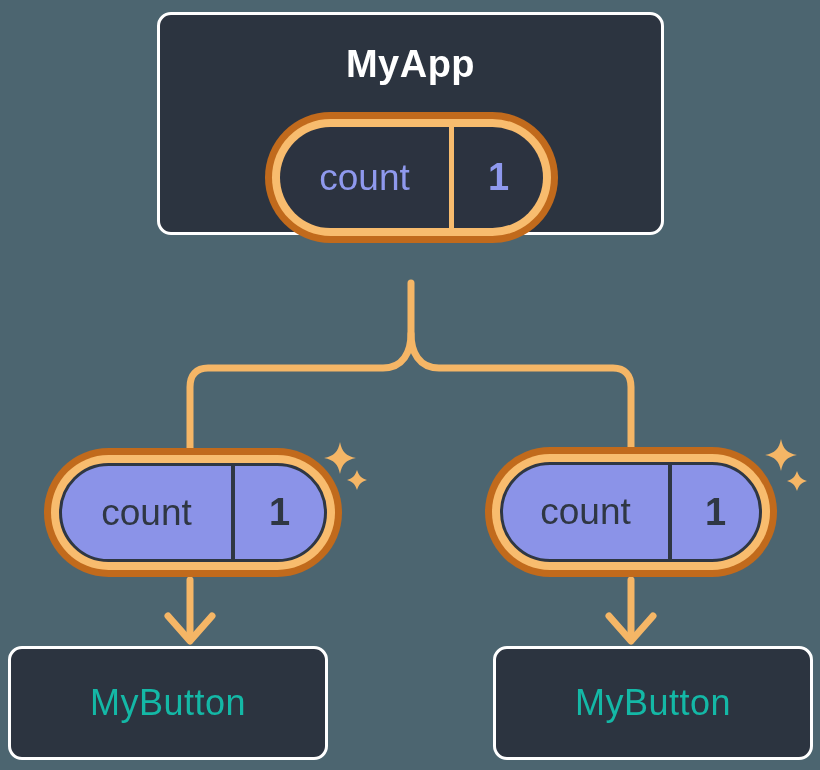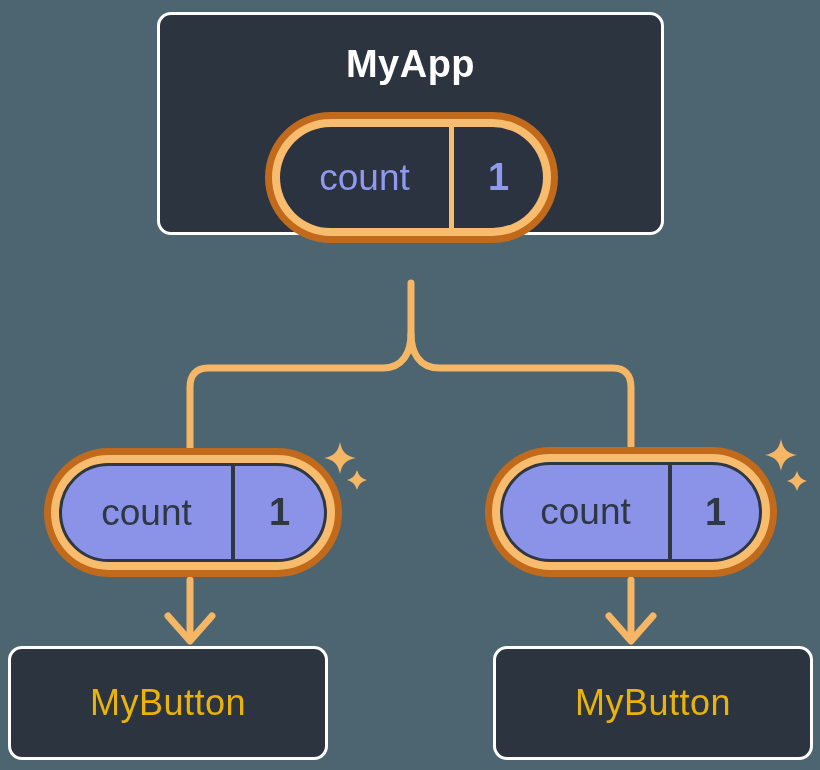--- a/index.html
+++ b/index.html
@@ -35,21 +35,21 @@
     font-size: 38px;
     font-weight: 600;
     letter-spacing: 0.5px;
   }
   .node-leaf {
     display: flex;
     align-items: center;
     justify-content: center;
   }
   .node-leaf .node-title {
-    color: #eab308;
+    color: #14b8a6;
     font-size: 36px;
     font-weight: 500;
     letter-spacing: 0.5px;
   }
   .leaf-left  { left: 8px;   top: 646px; width: 320px; height: 114px; }
   .leaf-right { left: 493px; top: 646px; width: 320px; height: 114px; }
 
   .pill {
     position: absolute;
     z-index: 2;

